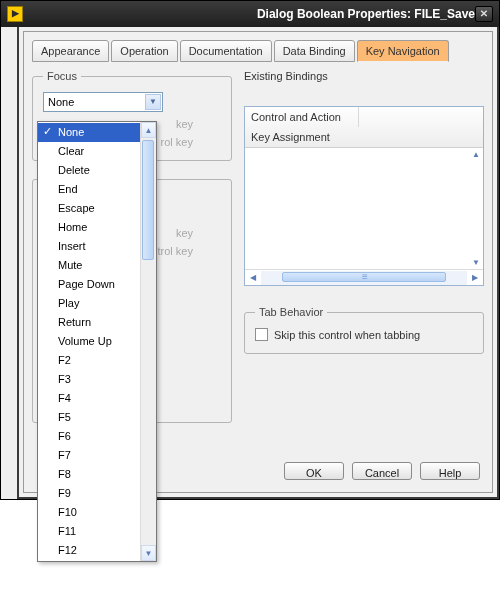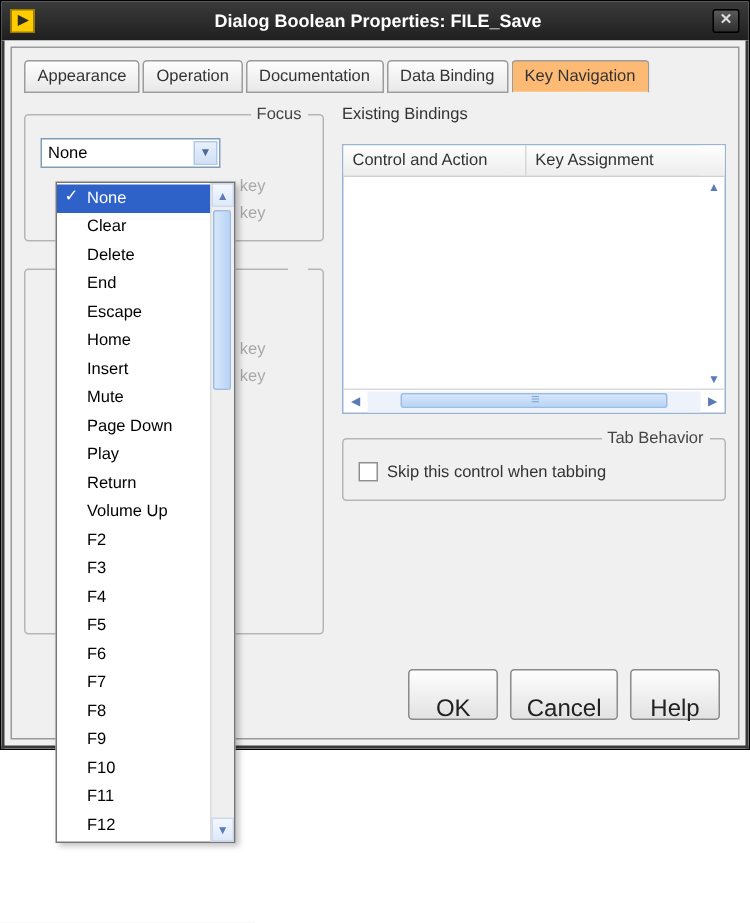--- a/index.html
+++ b/index.html
@@ -40,38 +40,39 @@
     display:inline-block;
     position:relative;
   }
   .titlebar .icon::after{
     content:"▶";
     position:absolute;
     left:4px; top:1px;
     font-size:9px;
     color:#2a2a2a;
   }
-  .titlebar .title { flex:1; text-align:center; }
+  .titlebar .title { flex:1; text-align:right; }
   .titlebar .close {
     width:18px; height:16px;
     background: linear-gradient(#5a5a5a,#2e2e2e);
     border:1px solid #000;
     color:#ddd;
     font-size:10px;
     line-height:14px;
     text-align:center;
     border-radius:2px;
   }
   .chrome-border {
     border:2px solid #3a3a3a;
     border-top:none;
     flex:1;
     padding:4px;
     background:#f0f0f0;
     position:relative;
+    margin-left:16px;
   }
   .panel {
     background:#f0f0f0;
     height:100%;
     border:1px solid #9a9a9a;
     padding:8px 8px 8px 8px;
     position:relative;
   }
   .tabs {
     display:flex;
@@ -92,29 +93,29 @@
     border-bottom:1px solid #f0f0f0;
     position:relative;
     z-index:2;
   }
   .content {
     display:flex;
     gap:12px;
     height:370px;
   }
   .left-col { width:200px; display:flex; flex-direction:column; gap:12px;}
-  .right-col { flex:1; display:flex; flex-direction:column; gap:10px;}
+  .right-col { flex:1; display:flex; flex-direction:column; gap:20px;}
   fieldset.group {
     border:1px solid #b5b5b5;
     border-radius:3px;
     padding:10px 10px 12px 10px;
     margin:0;
     color:#888;
   }
-  fieldset.group legend { color:#444; padding:0 4px; font-size:11px;text-align:right;}
+  fieldset.group legend { color:#444; padding:0 4px; font-size:11px;}
   .combo {
     width:120px;
     height:20px;
     border:1px solid #7e9db9;
     background:#fff;
     display:flex;
     align-items:center;
     padding:0 4px;
     position:relative;
     font-size:11px;
@@ -137,20 +138,21 @@
     background:#fff;
     height:180px;
     display:flex;
     flex-direction:column;
   }
   .listhead {
     display:flex;
     background:linear-gradient(#fefefe,#ededed);
     border-bottom:1px solid #d0d0d0;
     font-size:11px;
+    flex-direction:column;
   }
   .listhead .col {
     padding:4px 6px;
     border-right:1px solid #d8d8d8;
     color:#333;
   }
   .listhead .col:first-child { width:48%; }
   .listhead .col:nth-child(2) { flex:1; border-right:none; }
   .listhead .spacer { width:16px; background:linear-gradient(#fefefe,#ededed);}
   .listbody { flex:1; position:relative; }
@@ -193,24 +195,24 @@
     position:absolute;
     bottom:12px; right:12px;
     display:flex; gap:8px;
   }
   .btn {
     min-width:60px;
     height:18px;
     border:1px solid #8a8a8a;
     background:linear-gradient(#fefefe,#e2e2e2);
     border-radius:3px;
-    font-size:16px;
+    font-size:11px;
     text-align:center;
     line-height:20px;
-    padding:16px 10px;
+    padding:0 10px;
     color:#222;
   }
   
   .dropdown {
     position:absolute;
     left:37px;
     top:121px;
     width:120px;
     background:#fff;
     border:1px solid #767676;

